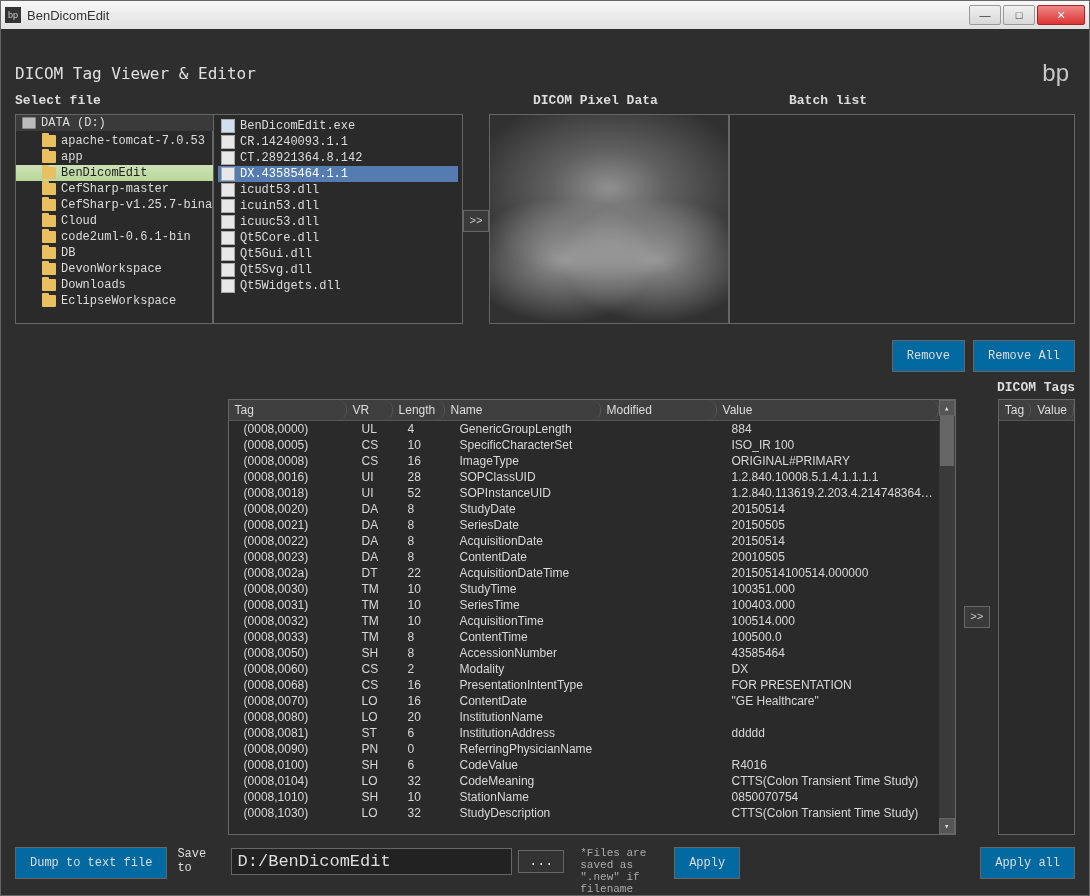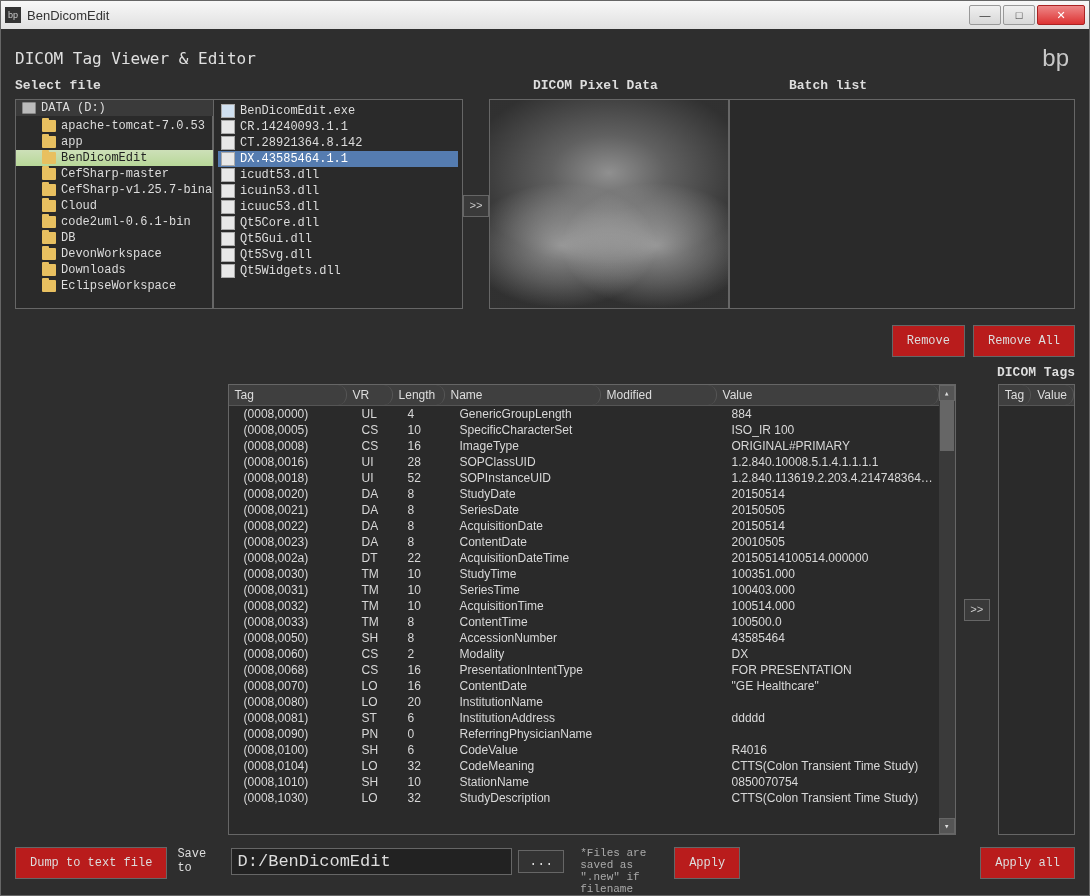--- a/index.html
+++ b/index.html
@@ -41,21 +41,21 @@
   border: 1px solid #999;
   background: linear-gradient(#f0f0f0,#d8d8d8);
   display:flex;align-items:center;justify-content:center;
   font-size:11px; color:#333;
   border-radius: 2px;
 }
 .winbtn.close { background: linear-gradient(#e88,#d33); color:#fff; border-color:#a22; width:48px;}
 .app-body {
   flex: 1;
   background: #2e2e2e;
-  padding: 15px 14px 8px 14px;
+  padding: 30px 14px 8px 14px;
   display: flex;
   flex-direction: column;
   gap: 6px;
   overflow: hidden;
 }
 .top-row { display:flex; align-items:center; }
 .app-title { font-size: 16px; font-weight: normal; color:#e0e0e0; font-family:"Consolas",monospace; flex:1;}
 .logo { font-size: 24px; color:#c8c8c8; font-family:"Segoe UI",Arial; padding-right:6px; }
 .sect-label { font-size:13px; font-weight:bold; color:#ddd; }
 .upper { display:flex; gap:0; height: 214px; }
@@ -109,21 +109,21 @@
               radial-gradient(ellipse 40% 30% at 70% 70%, #777 0%, #333 60%, transparent 100%),
               #111;
   background-blend-mode: screen;
 }
 .batch-panel {
   flex:1; height:210px;
   border:1px solid #666; background:#2a2a2a;
 }
 .btn-row { display:flex; gap:8px; justify-content:flex-end; height:36px; align-items:center; margin-top:4px;}
 .btn {
-  border:1px solid #666; background:#b91c1c; color:#ddd;
+  border:1px solid #666; background:#0369a1; color:#ddd;
   padding: 8px 14px; font-family:inherit; font-size:12px;
   cursor:pointer;
 }
 .tags-section { flex:1; display:flex; flex-direction:column; gap:4px; min-height:0;align-items:flex-end;}
 .tags-label { font-size:13px; font-weight:bold; }
 .tags-row { flex:1; display:flex; gap:8px; min-height:0;}
 .tags-table {
   flex: 0 0 702px;
   border:1px solid #666; background:#2a2a2a;
   display:flex; flex-direction:column;

